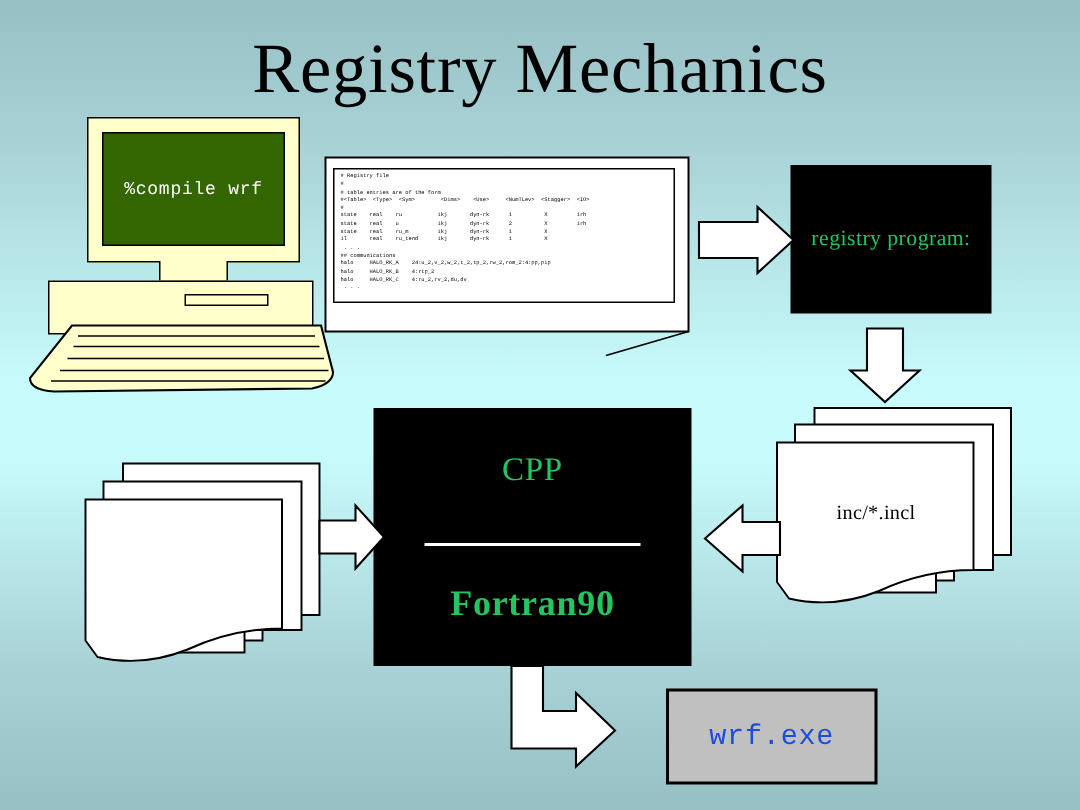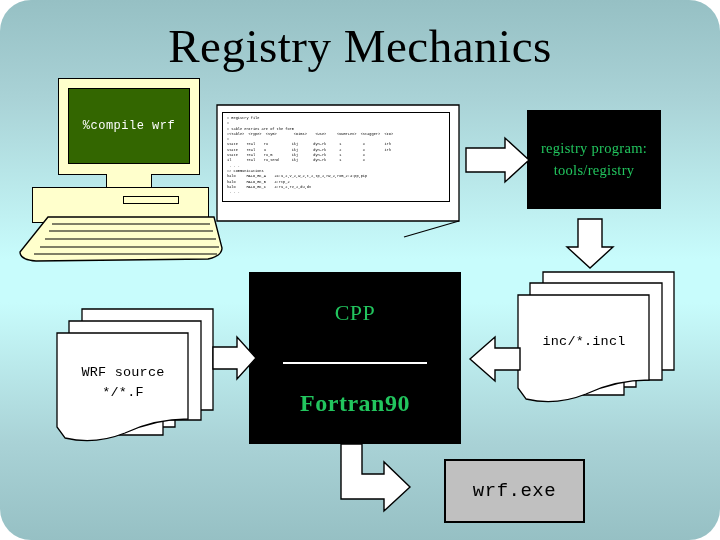--- a/index.html
+++ b/index.html
@@ -18,21 +18,20 @@
     width: 720px;
     height: 540px;
     background: linear-gradient(to bottom,
                 #96c0c4 0%,
                 #a9d2d6 18%,
                 #c8fcfc 48%,
                 #c8fcfc 56%,
                 #a9d2d6 82%,
                 #96c0c4 100%);
     overflow: hidden;
-    border-radius: 31px;
   }
 
   
   #title {
     position: absolute;
     left: 0;
     top: 22px;
     width: 720px;
     text-align: center;
     font-family: "Liberation Serif", serif;
@@ -233,21 +232,21 @@
     width: 141px;
     height: 64px;
     background: #c0c0c0;
     border: 2px solid #000000;
     box-sizing: border-box;
     display: flex;
     align-items: center;
     justify-content: center;
     font-family: "Liberation Mono", monospace;
     font-size: 19px;
-    color: #000000;
+    color: #1d4ed8;
     letter-spacing: 0.5px;
   }
 
   
   #arrow-layer {
     position: absolute;
     left: 0;
     top: 0;
     width: 720px;
     height: 540px;
@@ -303,46 +302,43 @@
 ## communications
 halo     HALO_RK_A    24:u_2,v_2,w_2,t_2,tp_2,rw_2,rom_2:4:pp,pip
 halo     HALO_RK_B    4:rtp_2
 halo     HALO_RK_C    4:ru_2,rv_2,du,dv
  . . .</pre>
     </div>
   </div>
 
   <div id="registry-program" class="black-box">
     <div>registry program:</div>
-    <div>tools/registry</div>
   </div>
 
   <div id="cpp-box" class="black-box">
     <div class="cpp-label">CPP</div>
     <div class="cpp-rule"></div>
     <div class="f90-label">Fortran90</div>
   </div>
 
   <div id="wrf-source-stack" class="doc-stack">
     <svg width="160" height="135" viewBox="0 0 160 135">
       <path d="M27 2 L158 2 L158 103 L120 103 L120 120 L27 120 Z" fill="#ffffff" stroke="#000000" stroke-width="1.3"></path>
       <path d="M14 14 L146 14 L146 113 L108 113 L108 128 L14 128 Z" fill="#ffffff" stroke="#000000" stroke-width="1.3"></path>
       <path d="M2 26 L133 26 L133 112 Q100 112 70 126 Q40 138 10 131 L2 120 Z" fill="#ffffff" stroke="#000000" stroke-width="1.3"></path>
     </svg>
-    <div class="doc-label" style="left:6px; top:56px; width:124px;">WRF source
-*/*.F</div>
   </div>
 
   <div id="inc-files-stack" class="doc-stack">
     <svg width="160" height="133" viewBox="0 0 160 133">
       <path d="M27 2 L158 2 L158 100 L120 100 L120 117 L27 117 Z" fill="#ffffff" stroke="#000000" stroke-width="1.3"></path>
       <path d="M14 13 L146 13 L146 110 L108 110 L108 125 L14 125 Z" fill="#ffffff" stroke="#000000" stroke-width="1.3"></path>
       <path d="M2 25 L133 25 L133 110 Q100 110 70 124 Q40 136 10 129 L2 118 Z" fill="#ffffff" stroke="#000000" stroke-width="1.3"></path>
     </svg>
-    <div class="doc-label" style="left:4px; top:62px; width:128px;">inc/*.incl</div>
+    <div class="doc-label" style="left:4px; top:62px; width:128px;font-family:Liberation Serif, serif;">inc/*.incl</div>
   </div>
 
   <div id="wrf-exe">
     <span>wrf.exe</span>
   </div>
 
   <svg id="arrow-layer" viewBox="0 0 720 540">
 
     <path class="arrow-shape" d="M466 148 L505 148 L505 138 L529 160 L505 182 L505 172 L466 172 Z"></path>
 

